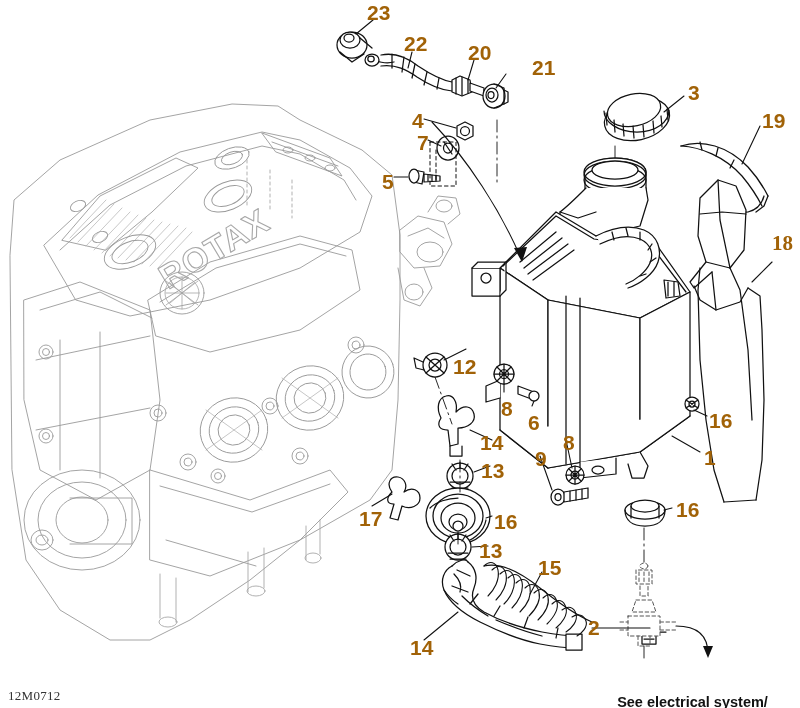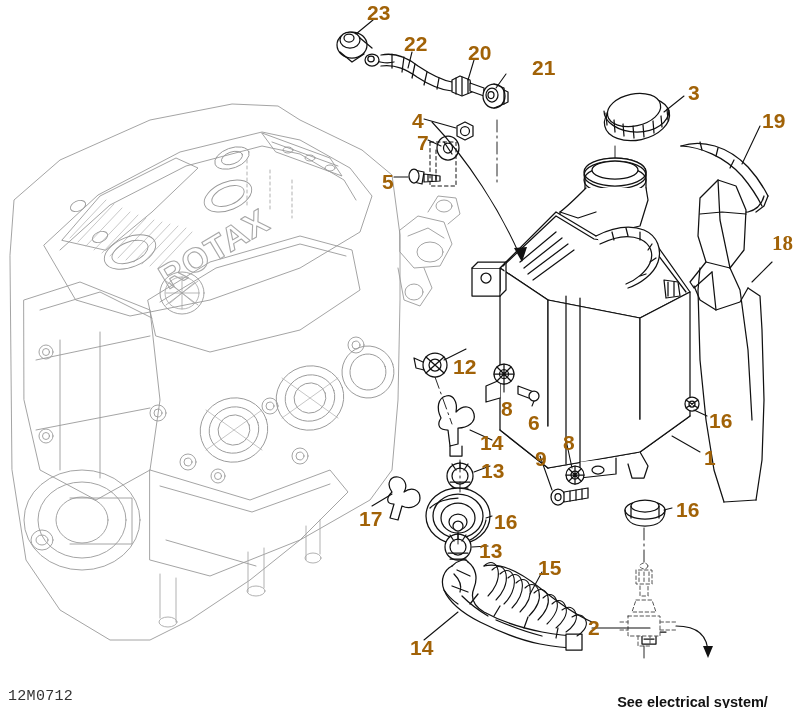--- a/index.html
+++ b/index.html
@@ -3,22 +3,22 @@
 <meta charset="utf-8">
 <style>
   html,body{margin:0;padding:0;background:#ffffff;}
   body{width:800px;height:708px;overflow:hidden;font-family:"Liberation Sans",sans-serif;}
   #sheet{position:relative;width:800px;height:708px;background:#fff;}
   #sheet svg{position:absolute;left:0;top:0;width:800px;height:708px;}
   .callout{position:absolute;font-family:"Liberation Sans",sans-serif;font-weight:bold;
            font-size:21px;color:#a16207;line-height:1;white-space:nowrap;}
   .note{position:absolute;font-family:"Liberation Sans",sans-serif;font-weight:bold;
         font-size:14.5px;color:#111;line-height:1.22;text-align:center;white-space:pre;}
-  .refcode{position:absolute;font-family:Liberation Mono, monospace;font-weight:normal;
-           font-size:15px;color:#333;letter-spacing:.3px;}
+  .refcode{position:absolute;font-family:Liberation Serif, serif;font-weight:normal;
+           font-size:13px;color:#333;letter-spacing:.3px;}
 </style>
 </head>
 <body>
 
 <div id="sheet">
 
   <svg viewBox="0 0 800 708" xmlns="http://www.w3.org/2000/svg">
     <defs>
       <g id="ribs"></g>
     </defs>

